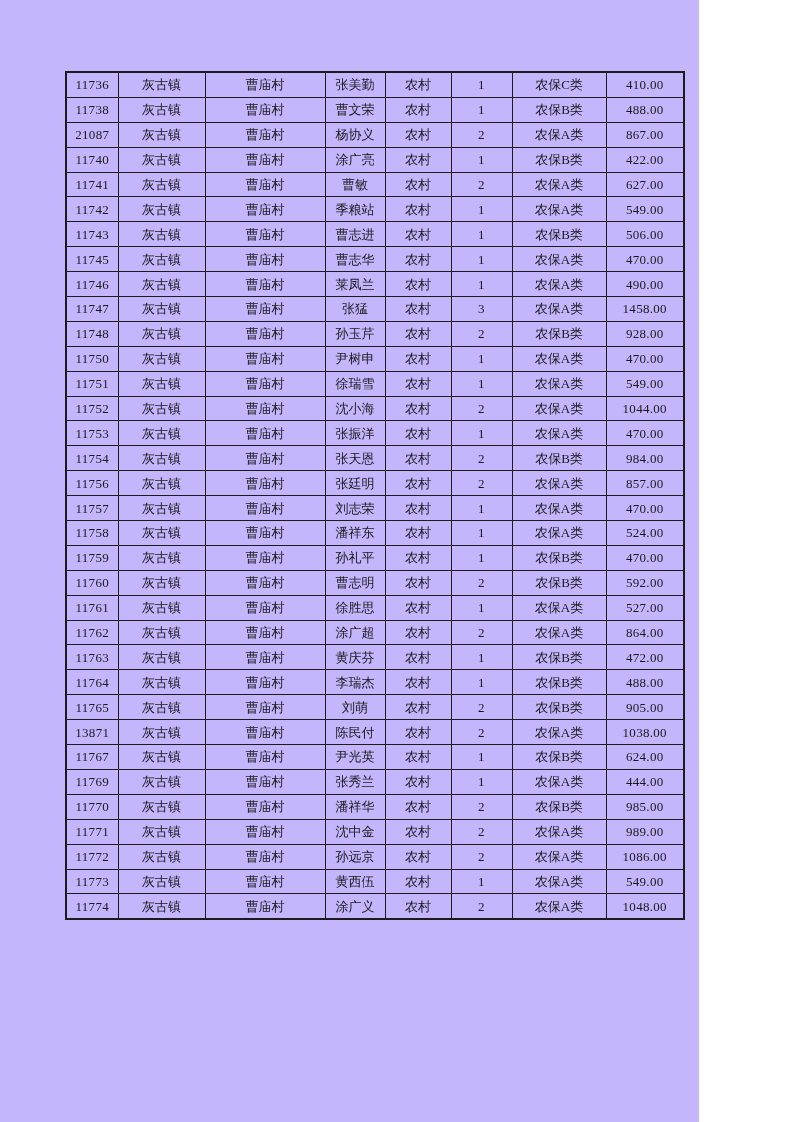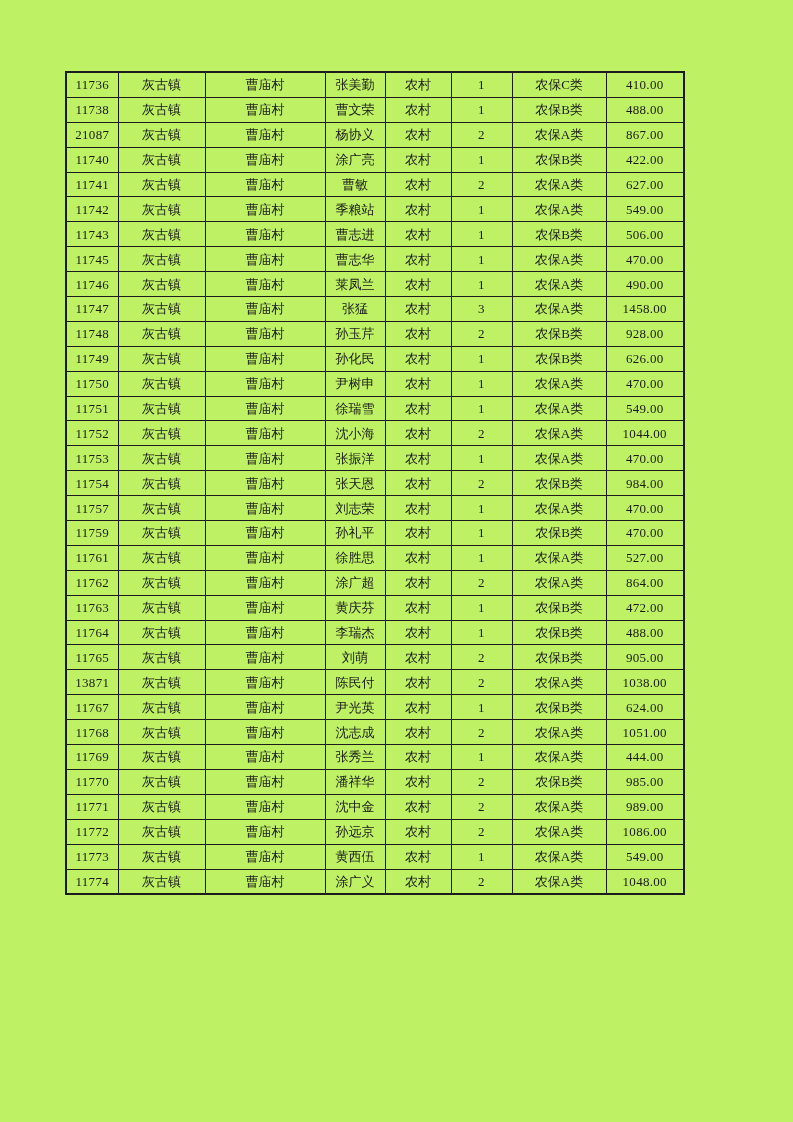--- a/index.html
+++ b/index.html
@@ -2,23 +2,23 @@
 <html><head>
 <meta charset="utf-8">
 <style>
   html, body {
     margin: 0;
     padding: 0;
     background: #ffffff;
   }
   .page {
     position: relative;
-    width: 793px;
+    width: 699px;
     height: 1122px;
-    background: #bef264;
+    background: #c4b5fd;
     overflow: hidden;
     font-family: "Liberation Serif", "DejaVu Serif", serif;
   }
   table.data-table {
     position: absolute;
     left: 65px;
     top: 71px;
     width: 618px;
     border-collapse: collapse;
     table-layout: fixed;
@@ -161,30 +161,20 @@
           <td class="num">11748</td>
           <td>灰古镇</td>
           <td>曹庙村</td>
           <td>孙玉芹</td>
           <td>农村</td>
           <td class="num">2</td>
           <td>农保B类</td>
           <td class="num">928.00</td>
         </tr>
         <tr>
-          <td class="num">11749</td>
-          <td>灰古镇</td>
-          <td>曹庙村</td>
-          <td>孙化民</td>
-          <td>农村</td>
-          <td class="num">1</td>
-          <td>农保B类</td>
-          <td class="num">626.00</td>
-        </tr>
-        <tr>
           <td class="num">11750</td>
           <td>灰古镇</td>
           <td>曹庙村</td>
           <td>尹树申</td>
           <td>农村</td>
           <td class="num">1</td>
           <td>农保A类</td>
           <td class="num">470.00</td>
         </tr>
         <tr>
@@ -221,40 +211,70 @@
           <td class="num">11754</td>
           <td>灰古镇</td>
           <td>曹庙村</td>
           <td>张天恩</td>
           <td>农村</td>
           <td class="num">2</td>
           <td>农保B类</td>
           <td class="num">984.00</td>
         </tr>
         <tr>
+          <td class="num">11756</td>
+          <td>灰古镇</td>
+          <td>曹庙村</td>
+          <td>张廷明</td>
+          <td>农村</td>
+          <td class="num">2</td>
+          <td>农保A类</td>
+          <td class="num">857.00</td>
+        </tr>
+        <tr>
           <td class="num">11757</td>
           <td>灰古镇</td>
           <td>曹庙村</td>
           <td>刘志荣</td>
           <td>农村</td>
           <td class="num">1</td>
           <td>农保A类</td>
           <td class="num">470.00</td>
         </tr>
         <tr>
+          <td class="num">11758</td>
+          <td>灰古镇</td>
+          <td>曹庙村</td>
+          <td>潘祥东</td>
+          <td>农村</td>
+          <td class="num">1</td>
+          <td>农保A类</td>
+          <td class="num">524.00</td>
+        </tr>
+        <tr>
           <td class="num">11759</td>
           <td>灰古镇</td>
           <td>曹庙村</td>
           <td>孙礼平</td>
           <td>农村</td>
           <td class="num">1</td>
           <td>农保B类</td>
           <td class="num">470.00</td>
         </tr>
         <tr>
+          <td class="num">11760</td>
+          <td>灰古镇</td>
+          <td>曹庙村</td>
+          <td>曹志明</td>
+          <td>农村</td>
+          <td class="num">2</td>
+          <td>农保B类</td>
+          <td class="num">592.00</td>
+        </tr>
+        <tr>
           <td class="num">11761</td>
           <td>灰古镇</td>
           <td>曹庙村</td>
           <td>徐胜思</td>
           <td>农村</td>
           <td class="num">1</td>
           <td>农保A类</td>
           <td class="num">527.00</td>
         </tr>
         <tr>
@@ -309,30 +329,20 @@
         </tr>
         <tr>
           <td class="num">11767</td>
           <td>灰古镇</td>
           <td>曹庙村</td>
           <td>尹光英</td>
           <td>农村</td>
           <td class="num">1</td>
           <td>农保B类</td>
           <td class="num">624.00</td>
-        </tr>
-        <tr>
-          <td class="num">11768</td>
-          <td>灰古镇</td>
-          <td>曹庙村</td>
-          <td>沈志成</td>
-          <td>农村</td>
-          <td class="num">2</td>
-          <td>农保A类</td>
-          <td class="num">1051.00</td>
         </tr>
         <tr>
           <td class="num">11769</td>
           <td>灰古镇</td>
           <td>曹庙村</td>
           <td>张秀兰</td>
           <td>农村</td>
           <td class="num">1</td>
           <td>农保A类</td>
           <td class="num">444.00</td>

